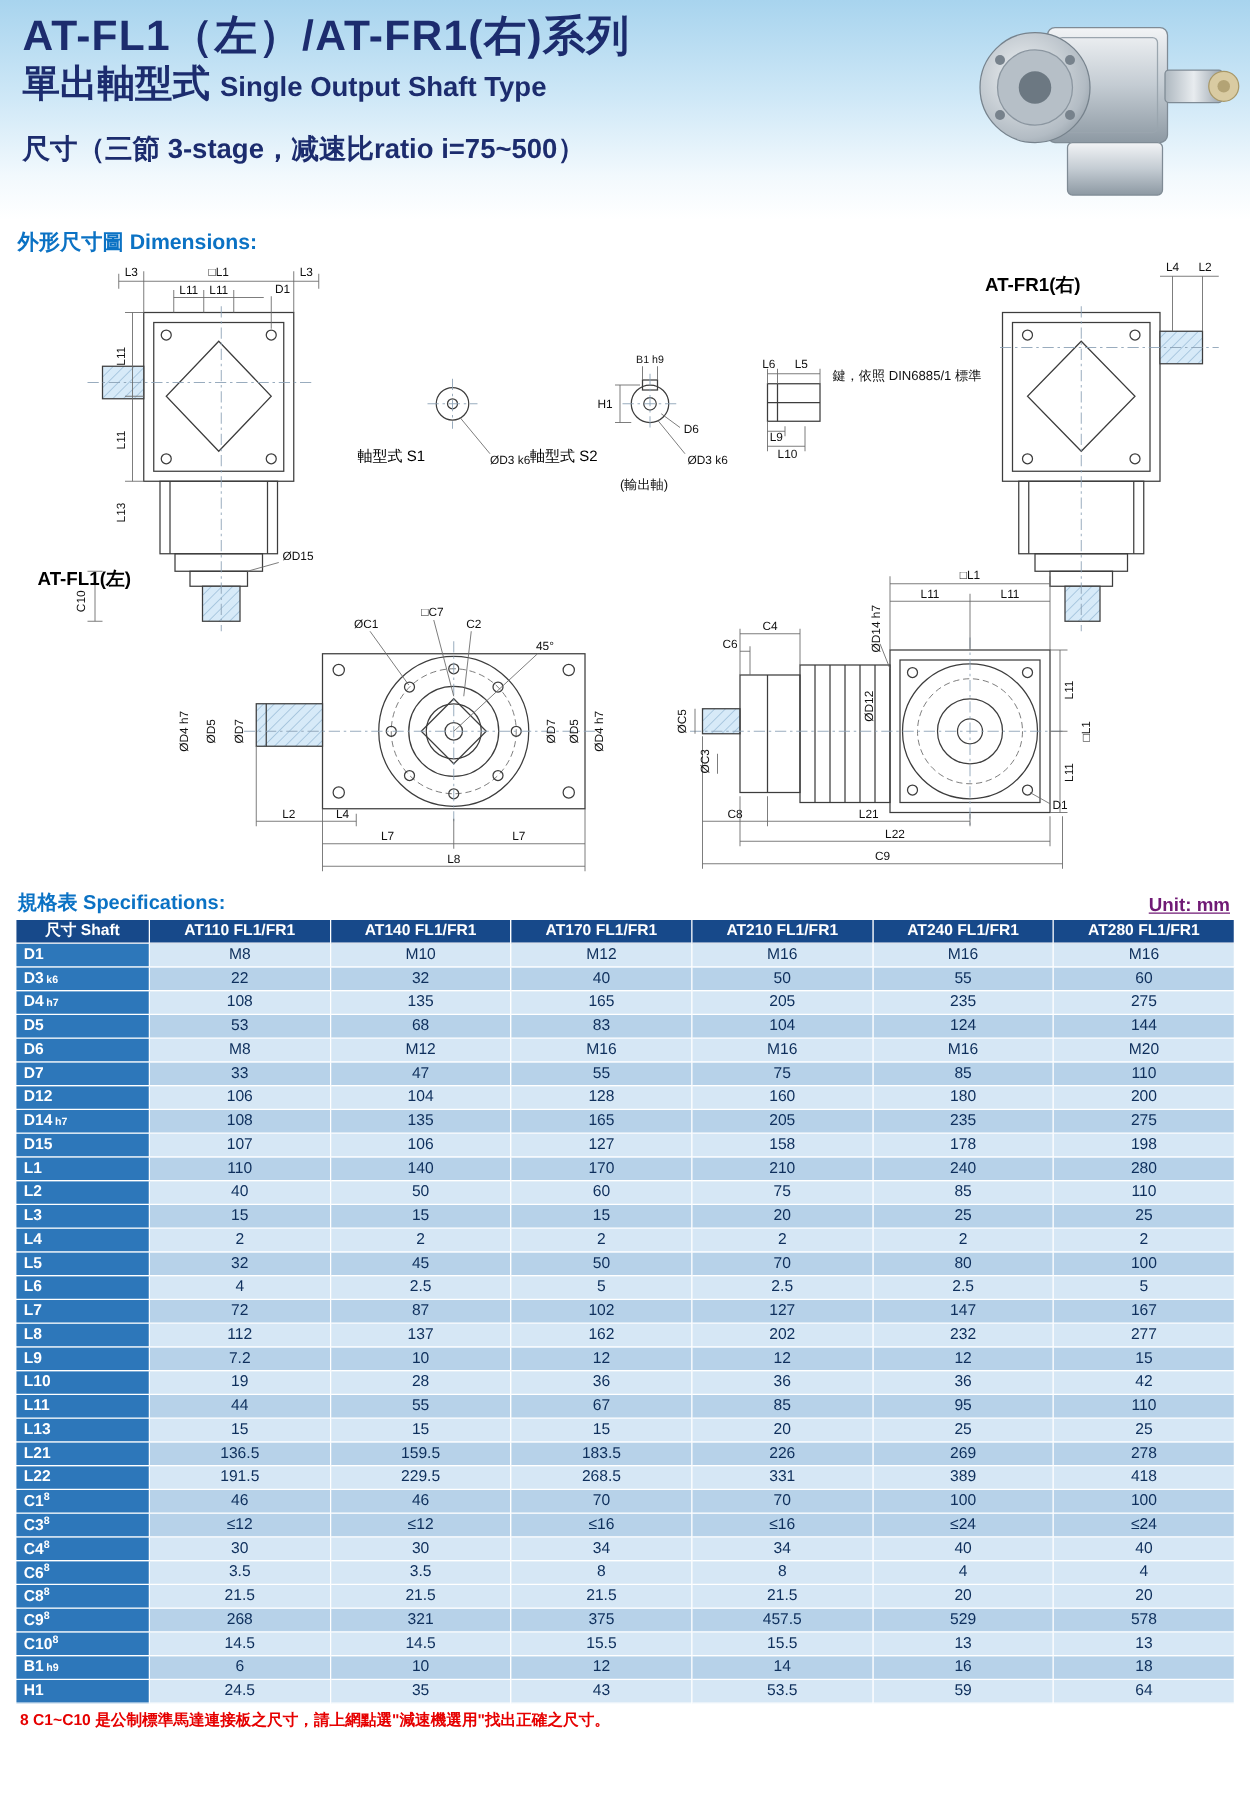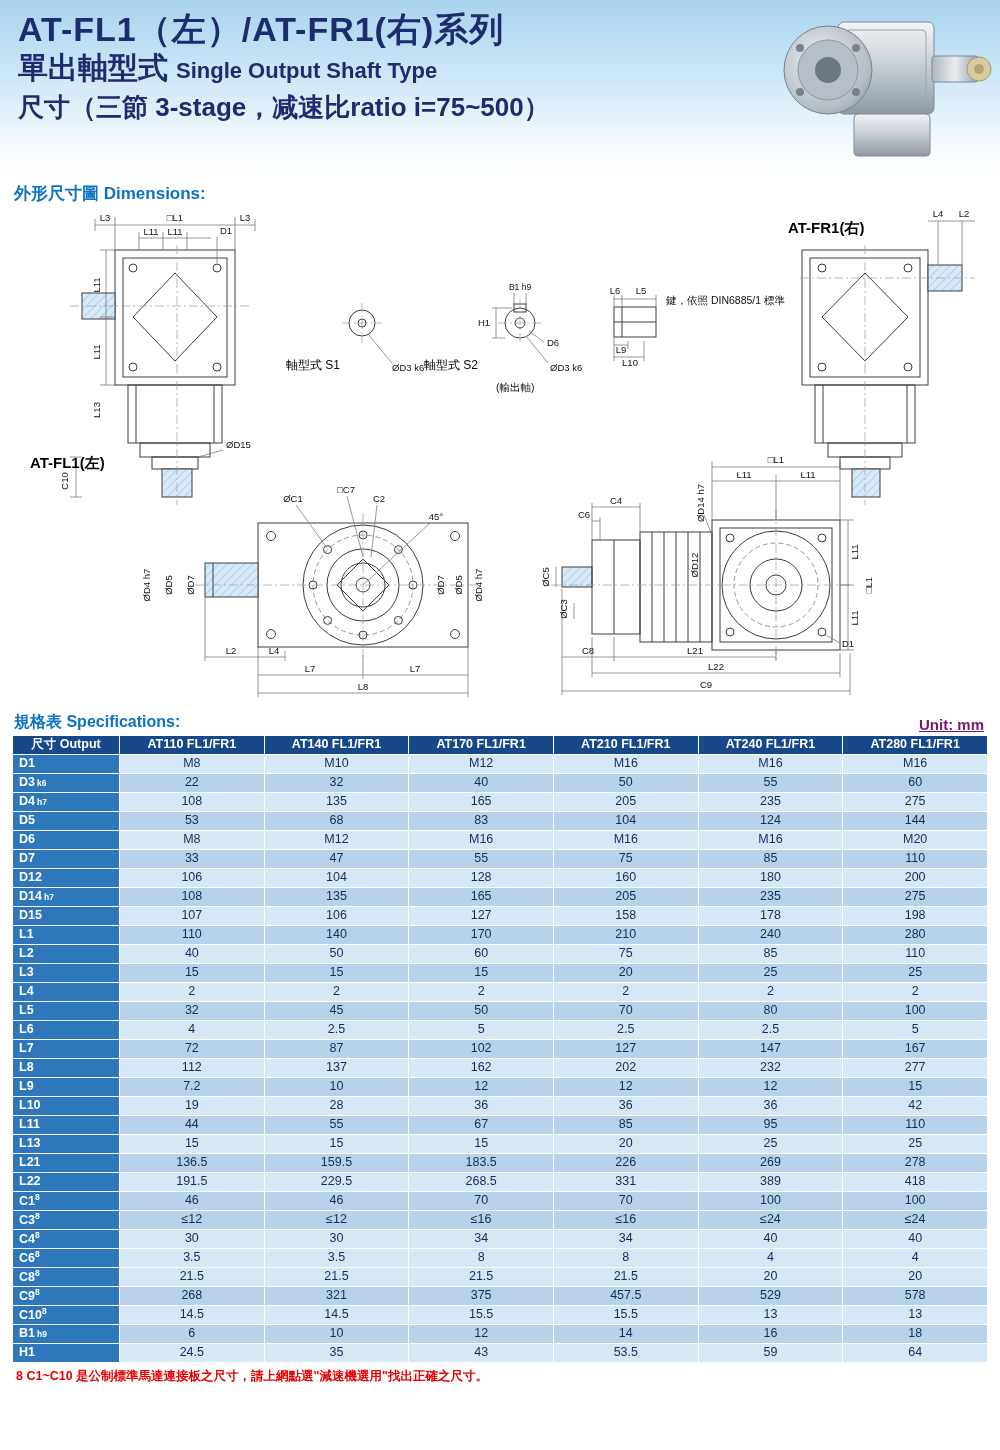--- a/index.html
+++ b/index.html
@@ -4,21 +4,21 @@
 <style>
   html,body{margin:0;padding:0;background:#fff;font-family:"Liberation Sans",sans-serif;}
   .page{width:1000px;height:1450px;position:relative;background:#fff;overflow:hidden;}
 
   
   .banner{position:relative;height:176px;background:linear-gradient(180deg,#a8d4ee 0%,#cfe8f7 45%,#f2f9fd 80%,#ffffff 100%);}
   .titles{padding:10px 13px 0 18px;color:#1c2c6e;}
   .t1{font-size:34px;font-weight:bold;margin:0;letter-spacing:1px;line-height:1.15;}
   .t2{font-size:30px;font-weight:bold;margin:2px 0 0 0;line-height:1.1;}
   .t2 .en{font-size:22px;margin-left:8px;}
-  .t3{font-size:26px;font-weight:bold;margin:6px 0 0 0;}
+  .t3{font-size:22px;font-weight:bold;margin:20px 0 0 0;}
   .photo{position:absolute;top:4px;right:4px;width:220px;height:168px;}
 
   
   .dims-heading{color:#0b72c4;font-weight:bold;font-size:17px;margin:6px 0 0 14px;}
   .specs-bar{display:flex;justify-content:space-between;align-items:flex-end;margin:2px 16px 2px 14px;}
   .specs-heading{color:#0b72c4;font-weight:bold;font-size:16px;}
   .unit-label{color:#701a75;font-weight:bold;font-size:15px;text-decoration:underline;}
 
   
   .drawings{width:1000px;height:505px;display:block;}
@@ -381,21 +381,21 @@
   </svg>
 
   <div class="specs-bar">
     <span class="specs-heading">規格表 Specifications:</span>
     <span class="unit-label">Unit: mm</span>
   </div>
 
   <table class="specs">
     <thead>
         <tr>
-          <th>尺寸 Output</th>
+          <th>尺寸 Shaft</th>
           <th>AT110 FL1/FR1</th>
           <th>AT140 FL1/FR1</th>
           <th>AT170 FL1/FR1</th>
           <th>AT210 FL1/FR1</th>
           <th>AT240 FL1/FR1</th>
           <th>AT280 FL1/FR1</th>
         </tr>
       </thead>
     <tbody>
         <tr class="even">

